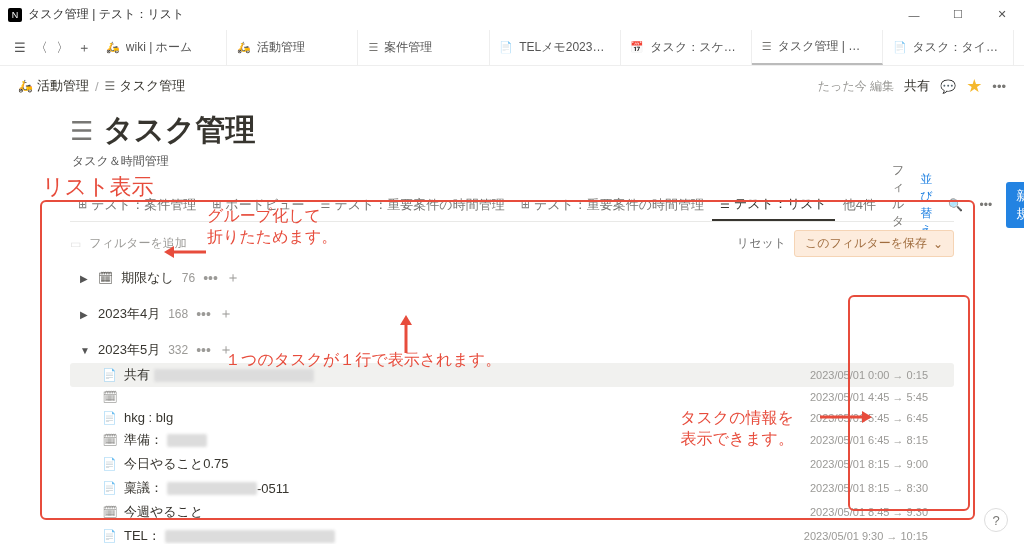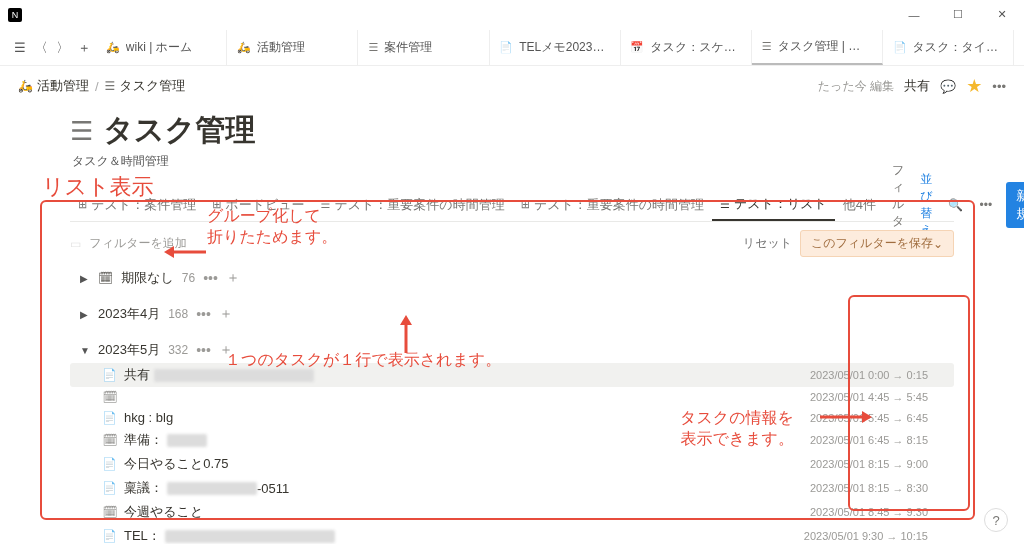--- a/index.html
+++ b/index.html
@@ -32,21 +32,21 @@
 .vtab { display: flex; align-items: center; gap: 4px; padding: 6px 8px; color: #787774; white-space: nowrap; }
 .vtab.active { color: #37352f; border-bottom: 2px solid #37352f; margin-bottom: -1px; font-weight: 500; }
 .vtab .vicon { font-size: 11px; }
 .viewbar .spacer { flex: 1; }
 .viewbar .rbtn { padding: 4px 8px; color: #787774; font-size: 12px; }
 .viewbar .blue { color: #2383e2; }
 .viewbar .newbtn { background: #2383e2; color: #fff; padding: 5px 10px; border-radius: 3px; font-size: 13px; margin-left: 6px; display: flex; align-items: center; gap: 4px; }
 .filterrow { display: flex; align-items: center; gap: 8px; padding: 8px 0; font-size: 12px; color: #9b9a97; }
 .filterrow .spacer { flex: 1; }
 .filterrow .reset { color: #737373; }
-.filterrow .savefilter { background: #fdecdd; border: 1px solid #f5d4b5; color: #a06d3f; padding: 4px 10px; border-radius: 3px; display: flex; align-items: center; }
+.filterrow .savefilter { background: #fdecdd; border: 1px solid #f5d4b5; color: #a06d3f; padding: 4px 10px; border-radius: 3px; display: flex; align-items: center; gap: 6px; }
 .listarea { position: relative; padding-bottom: 10px; }
 .redbox { position: absolute; border: 2px solid #e74c3c; border-radius: 6px; pointer-events: none; z-index: 5; }
 .annot { position: absolute; color: #e74c3c; font-weight: 400; font-size: 16px; z-index: 6; pointer-events: none; line-height: 1.3; }
 .arrow { position: absolute; z-index: 6; pointer-events: none; }
 .group { display: flex; align-items: center; gap: 8px; padding: 4px 10px; font-size: 13px; }
 .group .tri { font-size: 10px; color: #555; width: 10px; }
 .group .gicon { font-size: 12px; }
 .group .count { color: #9b9a97; font-size: 12px; }
 .group .dots { color: #9b9a97; font-size: 14px; }
 .group .plus { color: #9b9a97; font-size: 14px; }
@@ -56,20 +56,21 @@
 .row .blur { display: inline-block; height: 13px; background: #dcdcdc; border-radius: 2px; filter: blur(1.5px); margin-left: 4px; }
 .row .rtime { margin-left: auto; font-size: 11px; color: #9b9a97; }
 .row.hl { background: #f1f1ef; border-radius: 3px; }
 .helpbtn { position: absolute; right: 16px; bottom: 12px; width: 24px; height: 24px; border: 1px solid #ddd; border-radius: 50%; display: flex; align-items: center; justify-content: center; font-size: 13px; color: #787774; background: #fff; }
 </style>
 </head>
 <body>
 
 <div class="titlebar">
   <div class="appicon">N</div>
+  <div class="title">タスク管理 | テスト：リスト</div>
   <div class="winbtns">
     <div class="winbtn">―</div>
     <div class="winbtn">☐</div>
     <div class="winbtn">✕</div>
   </div>
 </div>
 
 <div class="toolbar">
   <div class="tbtn">☰</div>
   <div class="tbtn">〈</div>

